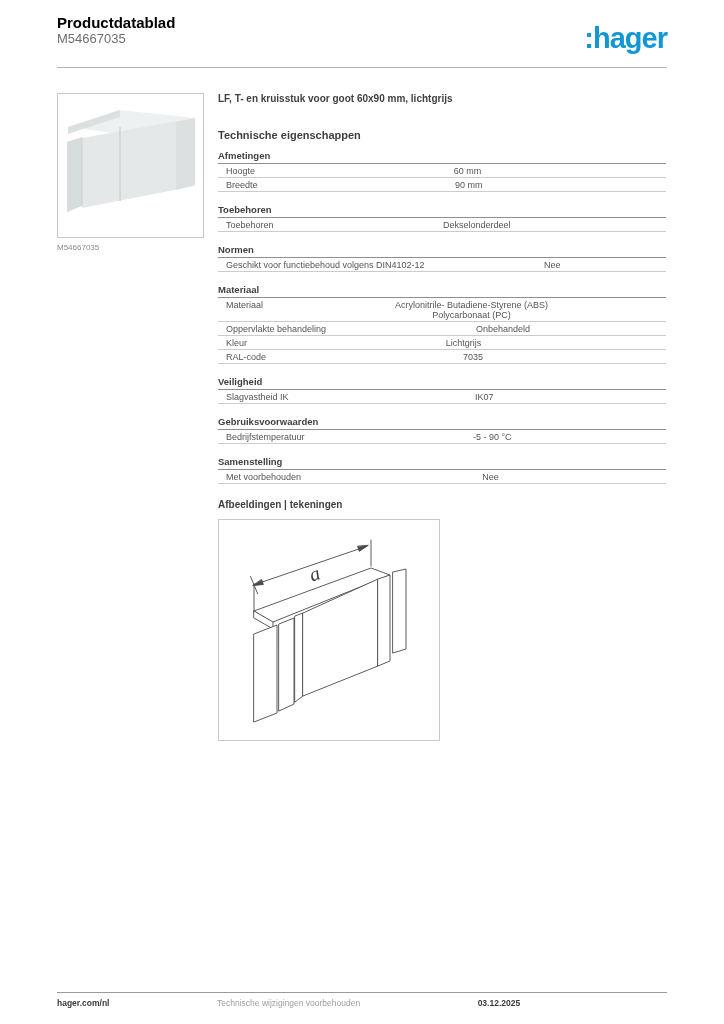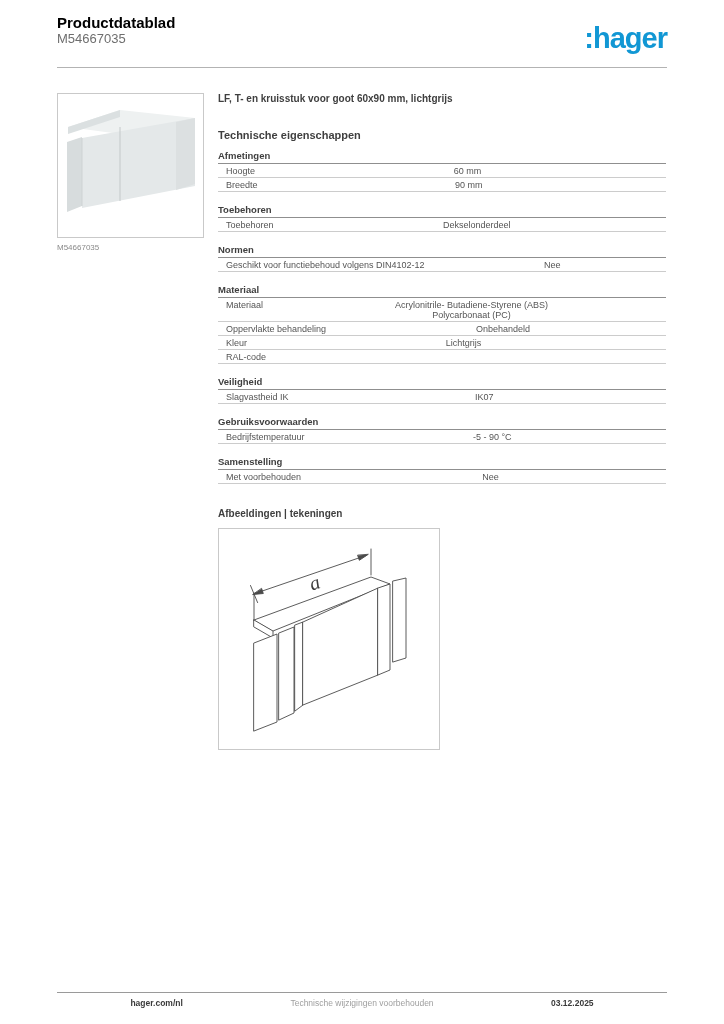--- a/index.html
+++ b/index.html
@@ -34,27 +34,27 @@
   .sections { margin-top:10px; }
   .section { margin-top:13px; }
   .section:first-child { margin-top:0; }
   .section-title { font-size:9.5px; font-weight:bold; color:#3f3f3f;
                    line-height:9px; padding-bottom:3px; border-bottom:1px solid #8f8f8f; }
   .spec-row { display:flex; justify-content:space-between; align-items:flex-start; gap:14px;
               padding:1.5px 0; border-bottom:1px solid #cccccc;
               font-size:9px; line-height:10px; color:#555555; }
   .spec-label { text-align:center;margin-left:8px; }
   .spec-value { text-align:center; white-space:pre-line; flex:1; }
-  .drawings-heading { font-size:10px; font-weight:bold; color:#3f3f3f; margin-top:24px; line-height:12px; }
+  .drawings-heading { font-size:10px; font-weight:bold; color:#3f3f3f; margin-top:15px; line-height:12px; }
   .drawing-box { margin-top:8px; width:222px; height:222px; border:1px solid #c9c9c9; background:#fff; }
   .drawing-box svg { display:block; }
 
   
   .footer { position:absolute; left:57px; right:57px; top:992px;
-            border-top:1px solid #9a9a9a; display:flex; justify-content:center;
+            border-top:1px solid #9a9a9a; display:flex; justify-content:flex-start;
             align-items:flex-start; padding-top:5px; font-size:8.5px; line-height:10px; }
   .footer-left, .footer-right { font-weight:bold; color:#3a3a3a; }
   .footer-center { color:#9e9e9e; }
   .footer-left { width:160px; }
   .footer-right { width:160px; text-align:right; }
 </style>
 </head>
 <body>
 
 <div class="page">
@@ -122,20 +122,21 @@
           <div class="spec-row">
             <div class="spec-label">Oppervlakte behandeling</div>
             <div class="spec-value">Onbehandeld</div>
           </div>
           <div class="spec-row">
             <div class="spec-label">Kleur</div>
             <div class="spec-value">Lichtgrijs</div>
           </div>
           <div class="spec-row">
             <div class="spec-label">RAL-code</div>
+            <div class="spec-value">7035</div>
           </div>
         </div>
         <div class="section">
           <div class="section-title">Veiligheid</div>
           <div class="spec-row">
             <div class="spec-label">Slagvastheid IK</div>
             <div class="spec-value">IK07</div>
           </div>
         </div>
         <div class="section">

